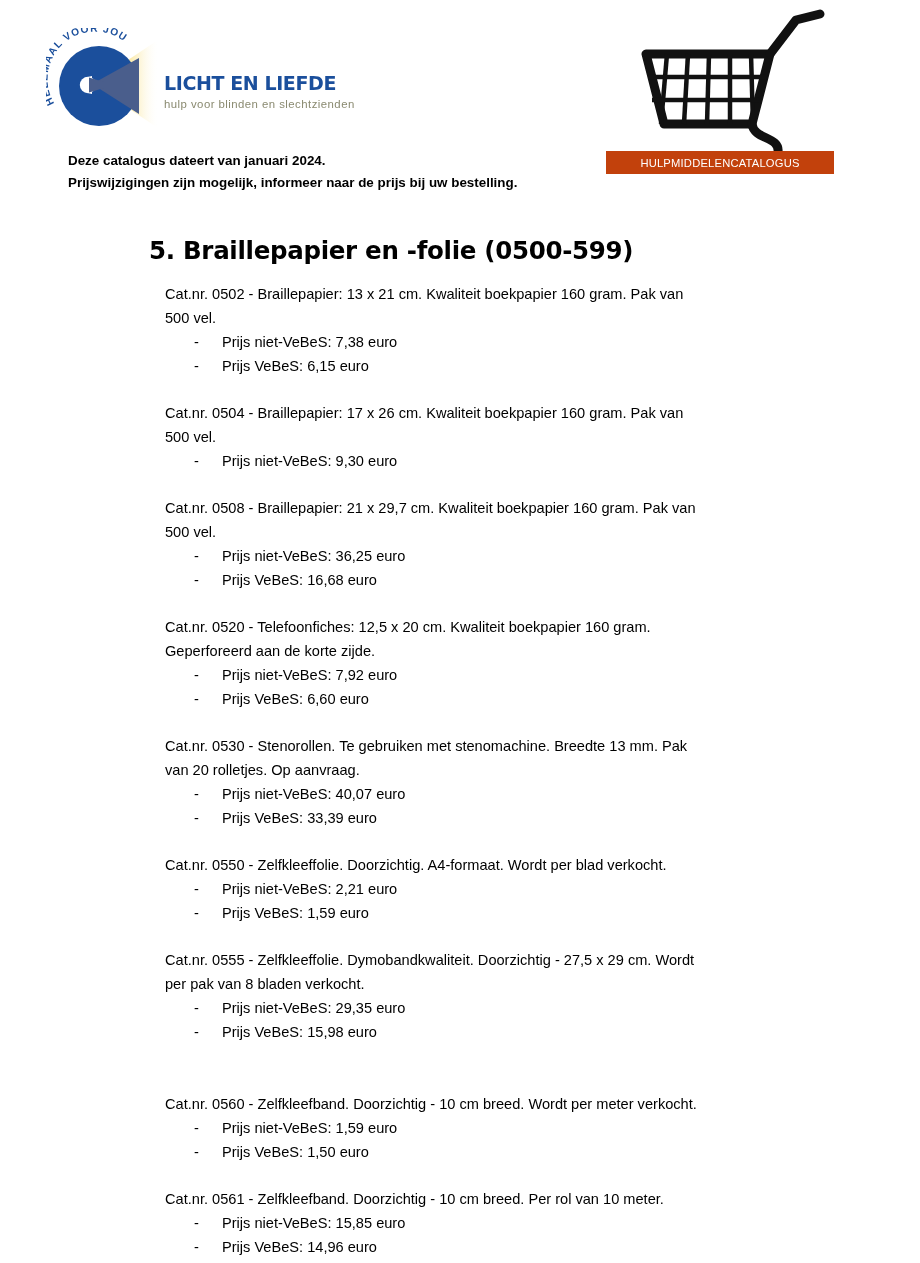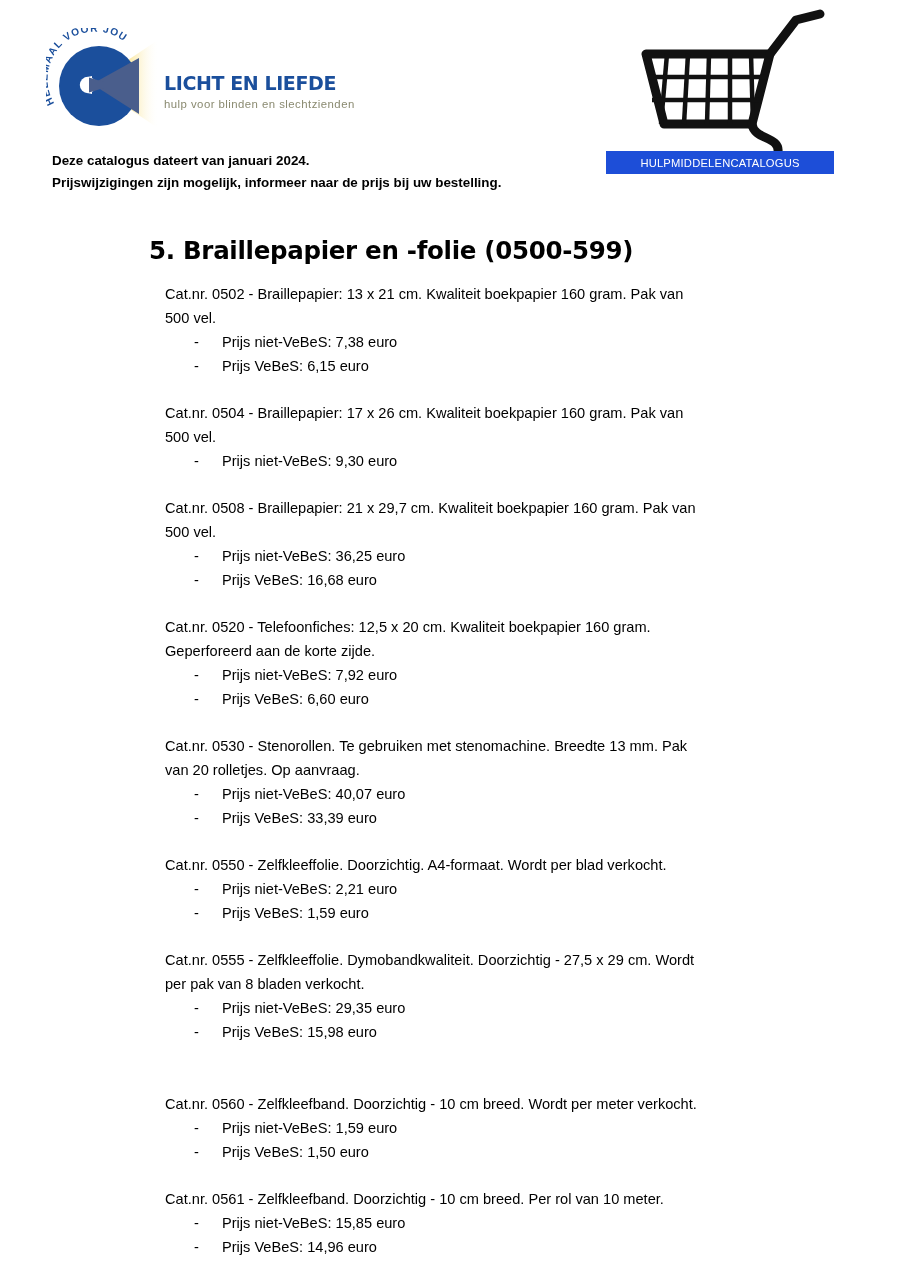--- a/index.html
+++ b/index.html
@@ -60,21 +60,21 @@
     letter-spacing: 0.45px;
     color: #8a8a70;
     line-height: 1;
     margin-top: 6px;
     white-space: nowrap;
   }
 
   
   .header-notice {
     position: absolute;
-    left: 52px;
+    left: 68px;
     top: 150px;
     font-size: 13.4px;
     font-weight: bold;
     line-height: 22px;
     color: #000;
     white-space: nowrap;
   }
 
   
   .cart-block {
@@ -90,21 +90,21 @@
     top: 0;
     width: 200px;
     height: 160px;
   }
   .catalog-badge {
     position: absolute;
     left: 0;
     top: 143px;
     width: 228px;
     height: 23px;
-    background: #1d4ed8;
+    background: #c2410c;
     color: #ffffff;
     font-size: 11.2px;
     letter-spacing: 0.2px;
     display: flex;
     align-items: center;
     justify-content: center;
     white-space: nowrap;
   }
 
   

